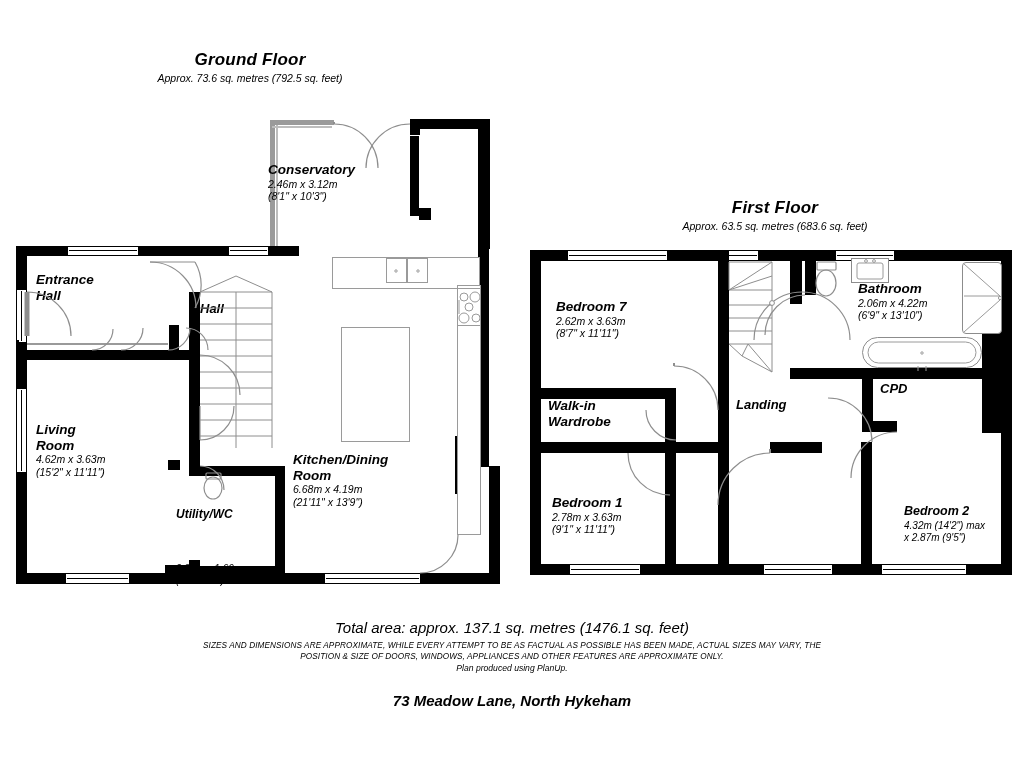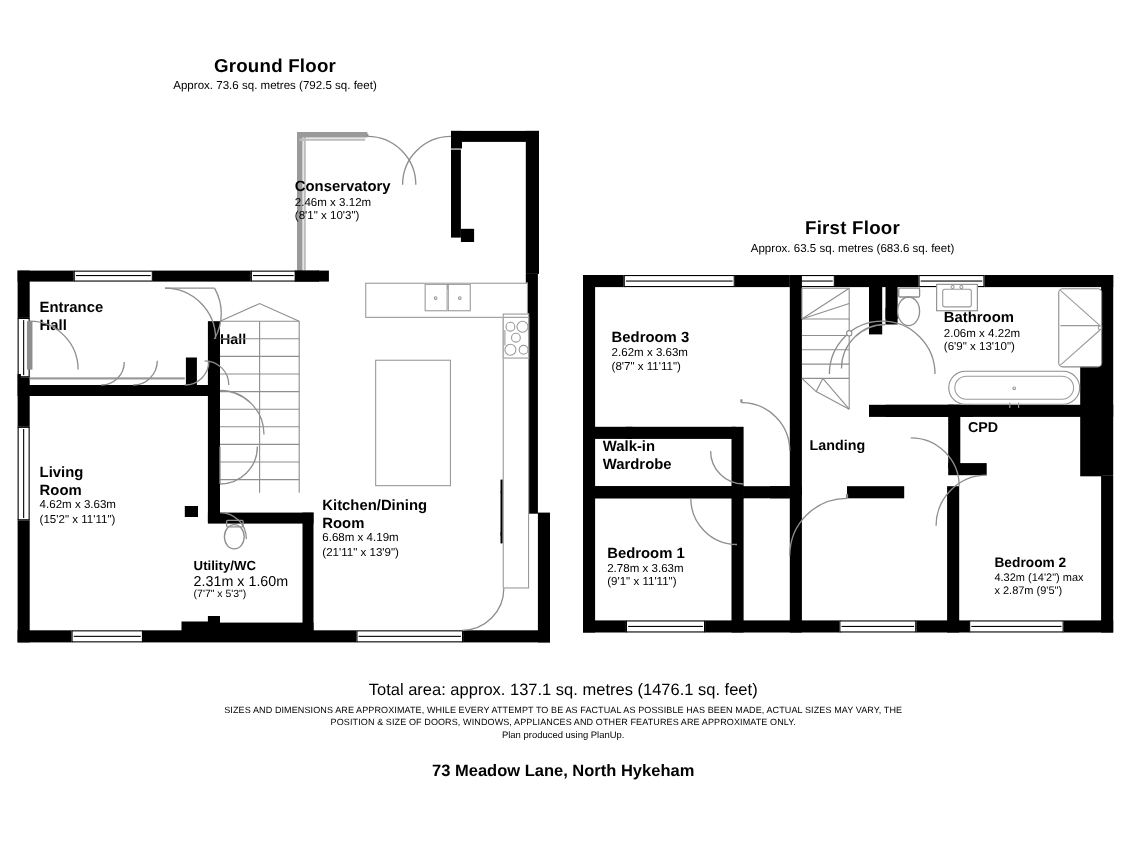--- a/index.html
+++ b/index.html
@@ -5,21 +5,21 @@
 <style>
   html,body{margin:0;padding:0;}
   body{
     width:1024px;height:768px;
     background:#ffffff;
     font-family:"Liberation Sans", sans-serif;
     color:#000;
     overflow:hidden;
     position:relative;
   }
-  .stage{position:absolute;left:0;top:0;width:1024px;height:752px;}
+  .stage{position:absolute;left:0;top:0;width:1024px;height:752px;font-style:italic;}
 
   
   .floor-title{
     position:absolute;text-align:center;
   }
   .floor-title .ft-name{
     font-size:17px;font-weight:bold;letter-spacing:.2px;line-height:19px;
   }
   .floor-title .ft-area{
     font-size:10.5px;font-weight:normal;line-height:14px;margin-top:2px;
@@ -152,21 +152,21 @@
 
   <div class="room-label" style="left:36px;top:422px;width:138px;">
     <div class="rm-name">Living</div>
     <div class="rm-name">Room</div>
     <div class="rm-dim">4.62m x 3.63m</div>
     <div class="rm-dim">(15'2" x 11'11")</div>
   </div>
 
   <div class="room-label" style="left:176px;top:507px;width:122px;">
     <div class="rm-name" style="font-size:12px;">Utility/WC</div>
-    <div class="rm-dim" style="font-size:13px;">2.31m x 1.60m</div>
+    <div class="rm-dim" style="font-size:10px;margin-top:40px;">2.31m x 1.60m</div>
     <div class="rm-dim" style="font-size:9.5px;">(7'7" x 5'3")</div>
   </div>
 
   <div class="room-label" style="left:293px;top:452px;width:166px;">
     <div class="rm-name">Kitchen/Dining</div>
     <div class="rm-name">Room</div>
     <div class="rm-dim">6.68m x 4.19m</div>
     <div class="rm-dim">(21'11" x 13'9")</div>
   </div>
 
@@ -222,21 +222,21 @@
   <div class="wall" style="left:805px;top:280px;width:11px;height:15px;"></div>
   <div class="wall" style="left:790px;top:250px;width:12px;height:42px;"></div>
   <div class="wall" style="left:790px;top:368px;width:95px;height:11px;"></div>
   <div class="wall" style="left:862px;top:368px;width:150px;height:11px;"></div>
   <div class="wall" style="left:862px;top:368px;width:11px;height:58px;"></div>
   <div class="wall" style="left:862px;top:421px;width:35px;height:11px;"></div>
   <div class="wall" style="left:790px;top:292px;width:12px;height:12px;"></div>
   <div class="wall" style="left:805px;top:368px;width:62px;height:11px;"></div>
 
   <div class="room-label" style="left:556px;top:299px;width:158px;">
-    <div class="rm-name">Bedroom 3</div>
+    <div class="rm-name">Bedroom 7</div>
     <div class="rm-dim">2.62m x 3.63m</div>
     <div class="rm-dim">(8'7" x 11'11")</div>
   </div>
 
   <div class="room-label" style="left:858px;top:281px;width:160px;">
     <div class="rm-name">Bathroom</div>
     <div class="rm-dim">2.06m x 4.22m</div>
     <div class="rm-dim">(6'9" x 13'10")</div>
   </div>
 

